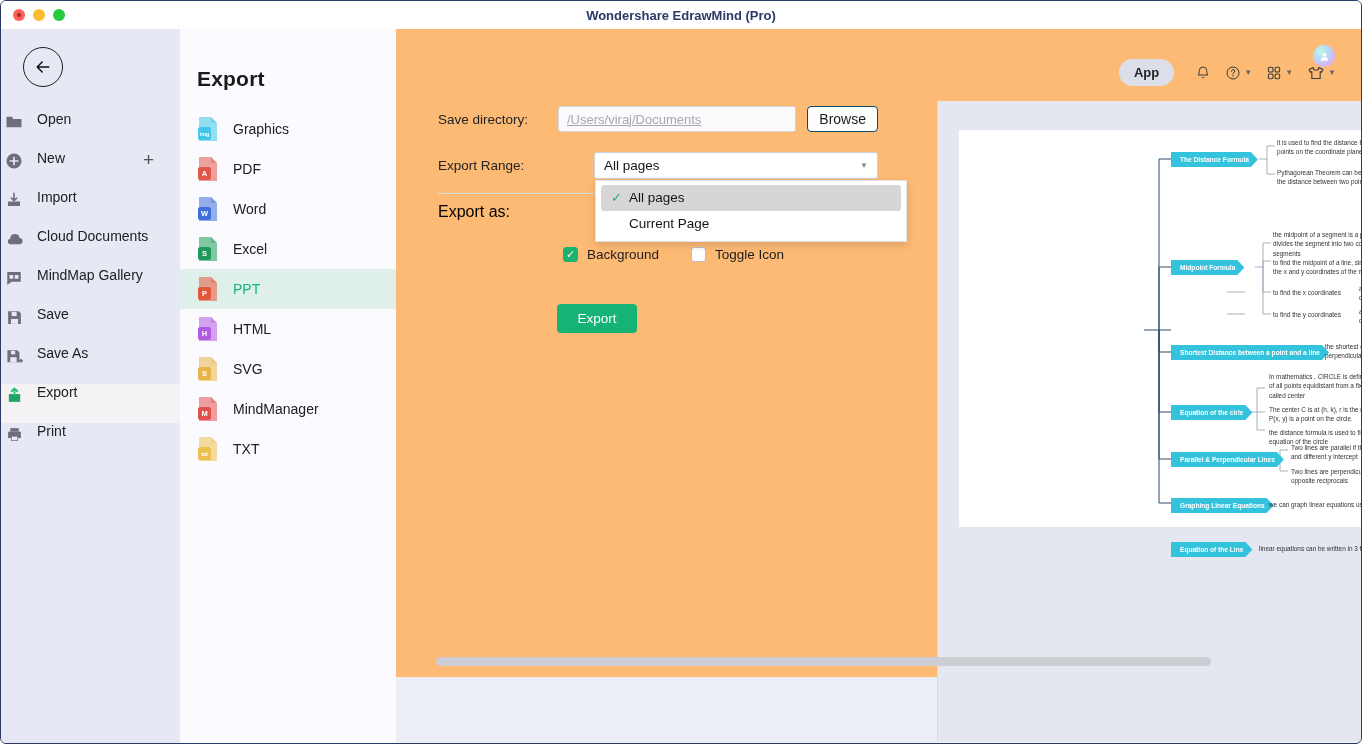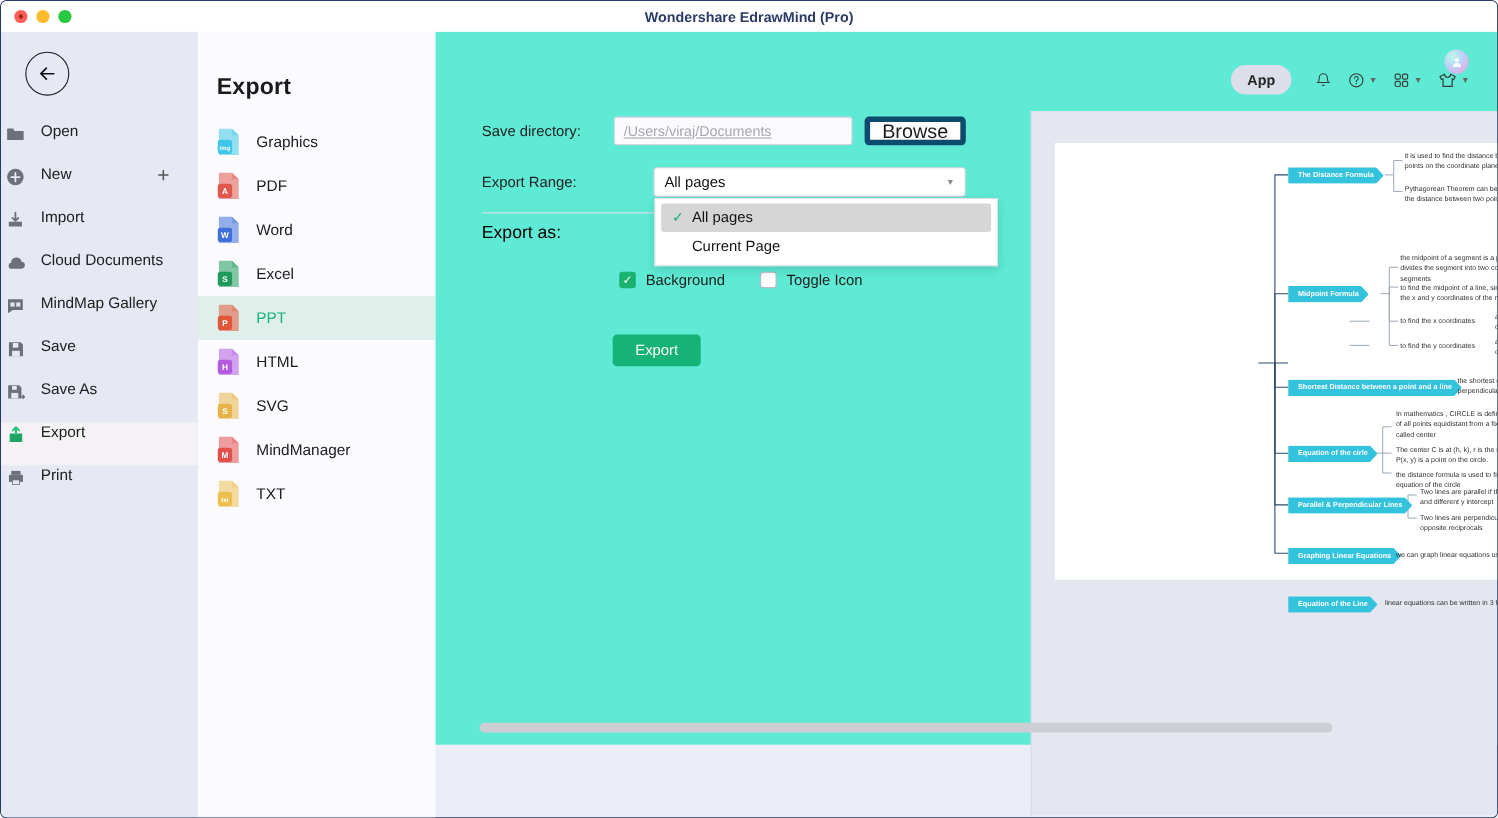--- a/index.html
+++ b/index.html
@@ -87,21 +87,21 @@
     height: 40px; padding-left: 17px;
     font-size: 14px; color: #202020; cursor: pointer;
   }
   .fmt-item.active { background: #dff0ea; color: #18b37f; }
   .fmt-ico { width: 22px; height: 26px; margin-right: 14px; flex: none; }
 
   
   .main {
     position: absolute; top: 28px; left: 395px;
     width: 967px; height: 648px;
-    background: #5eead4;
+    background: #fdba74;
     padding-left: 40px;
   }
 
   
   .toolbar {
     position: absolute; top: 30px; right: 22px;
     display: flex; align-items: center; gap: 4px;
   }
   .app-pill {
     background: #dcdeea; color: #242424;
@@ -132,22 +132,22 @@
     background: #fbfbfd; font-size: 13px; color: #1b1b1b;
     padding: 0 8px; display: flex; align-items: center;
     font-family: "Liberation Sans", sans-serif;
     text-decoration: underline;
   }
   .inp.muted { color: #a6a8b3; }
   #save-dir { width: 250px; }
   #file-name { width: 312px; }
   .browse {
     margin-left: 11px; height: 26px; padding: 0 11px;
-    border: 5px solid #0c4a6e; border-radius: 4px; background: #fdfdfe;
-    font-size: 18px; color: #1b1b1b; cursor: pointer;
+    border: 1px solid #0c4a6e; border-radius: 4px; background: #fdfdfe;
+    font-size: 14px; color: #1b1b1b; cursor: pointer;
     display: flex; align-items: center;
   }
   .select {
     position: relative; width: 312px; height: 27px;
     border: 1px solid #cdcfd9; border-radius: 3px; background: #fff;
     display: flex; align-items: center; padding: 0 9px;
     font-size: 13.5px; color: #141414; cursor: pointer; margin-left: 36px;
   }
   .select .dd-caret {
     position: absolute; right: 9px; font-size: 8px; color: #888;

